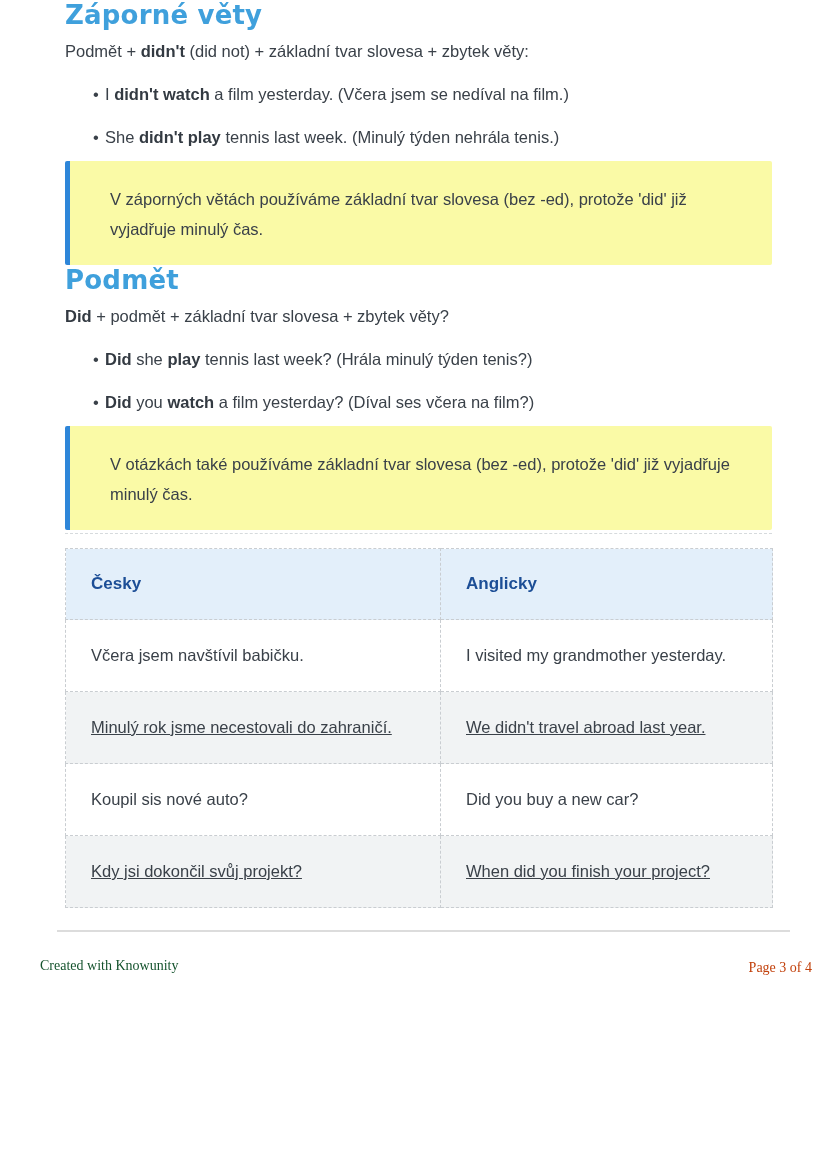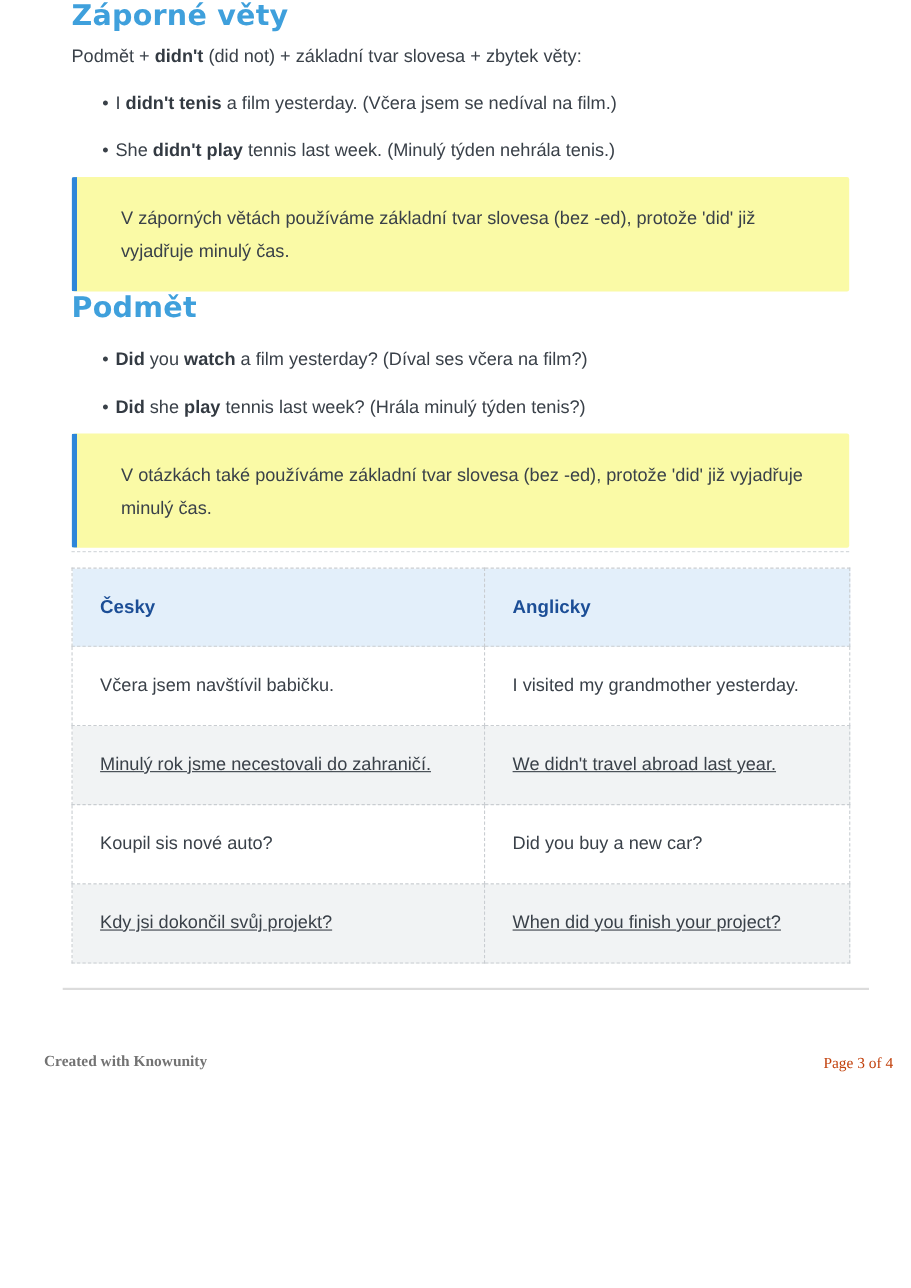--- a/index.html
+++ b/index.html
@@ -101,23 +101,23 @@
     margin-left: -8px;
     width: 733px;
     border-top: 2px solid #dcdcdc;
     height: 0;
   }
   .footer-left {
     position: absolute;
     left: 40px;
     bottom: 10px;
     font-family: "Liberation Serif", serif;
-    font-weight: bold;
+    font-weight: normal;
     font-size: 14px;
-    color: #737373;
+    color: #14532d;
   }
   .footer-right {
     position: absolute;
     right: 16px;
     bottom: 8px;
     font-family: "Liberation Serif", serif;
     font-size: 14px;
     color: #c2410c;
   }
 </style>
@@ -127,40 +127,43 @@
 <div class="page">
   <div class="content">
 
     <h2 class="section-heading heading-negative">Záporné věty</h2>
 
     <div class="formula">
       <span>Podmět + </span><b>didn't</b><span> (did not) + základní tvar slovesa + zbytek věty:</span>
     </div>
 
     <div class="bullet">
-      <span class="bullet-dot">•</span><span>I </span><b>didn't tenis</b><span> a film yesterday. (Včera jsem se nedíval na film.)</span>
+      <span class="bullet-dot">•</span><span>I </span><b>didn't watch</b><span> a film yesterday. (Včera jsem se nedíval na film.)</span>
     </div>
 
     <div class="bullet">
       <span class="bullet-dot">•</span><span>She </span><b>didn't play</b><span> tennis last week. (Minulý týden nehrála tenis.)</span>
     </div>
 
     <div class="note-box">
       <span>V záporných větách používáme základní tvar slovesa (bez -ed), protože 'did' již vyjadřuje minulý čas.</span>
     </div>
 
     <h2 class="section-heading heading-questions">Podmět</h2>
 
+    <div class="formula">
+      <b>Did</b><span> + podmět + základní tvar slovesa + zbytek věty?</span>
+    </div>
+
+    <div class="bullet">
+      <span class="bullet-dot">•</span><b>Did</b><span> she </span><b>play</b><span> tennis last week? (Hrála minulý týden tenis?)</span>
+    </div>
 
     <div class="bullet">
       <span class="bullet-dot">•</span><b>Did</b><span> you </span><b>watch</b><span> a film yesterday? (Díval ses včera na film?)</span>
-    </div>
-
-    <div class="bullet">
-      <span class="bullet-dot">•</span><b>Did</b><span> she </span><b>play</b><span> tennis last week? (Hrála minulý týden tenis?)</span>
     </div>
 
     <div class="note-box">
       <span>V otázkách také používáme základní tvar slovesa (bez -ed), protože 'did' již vyjadřuje minulý čas.</span>
     </div>
 
 
     <div class="dashed-line"></div>
 
     <table class="examples-table">

